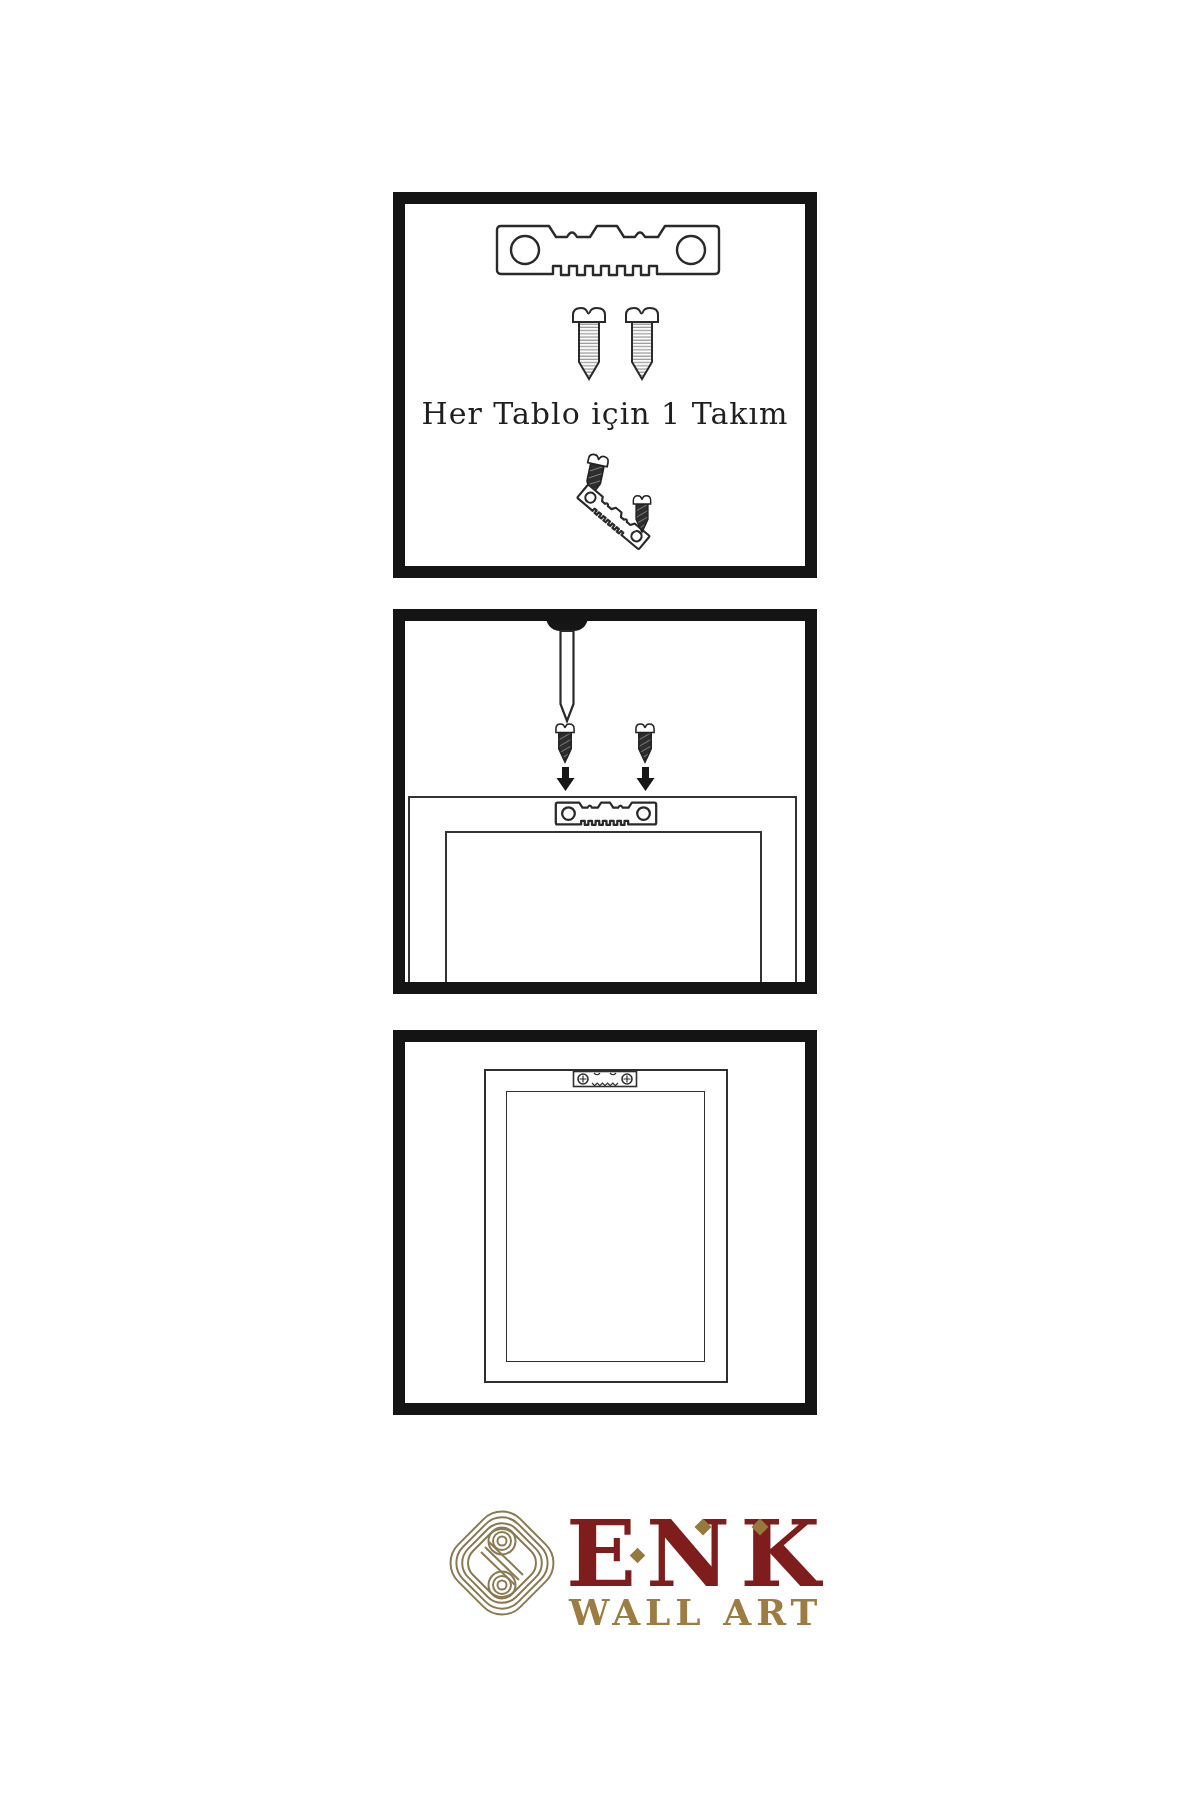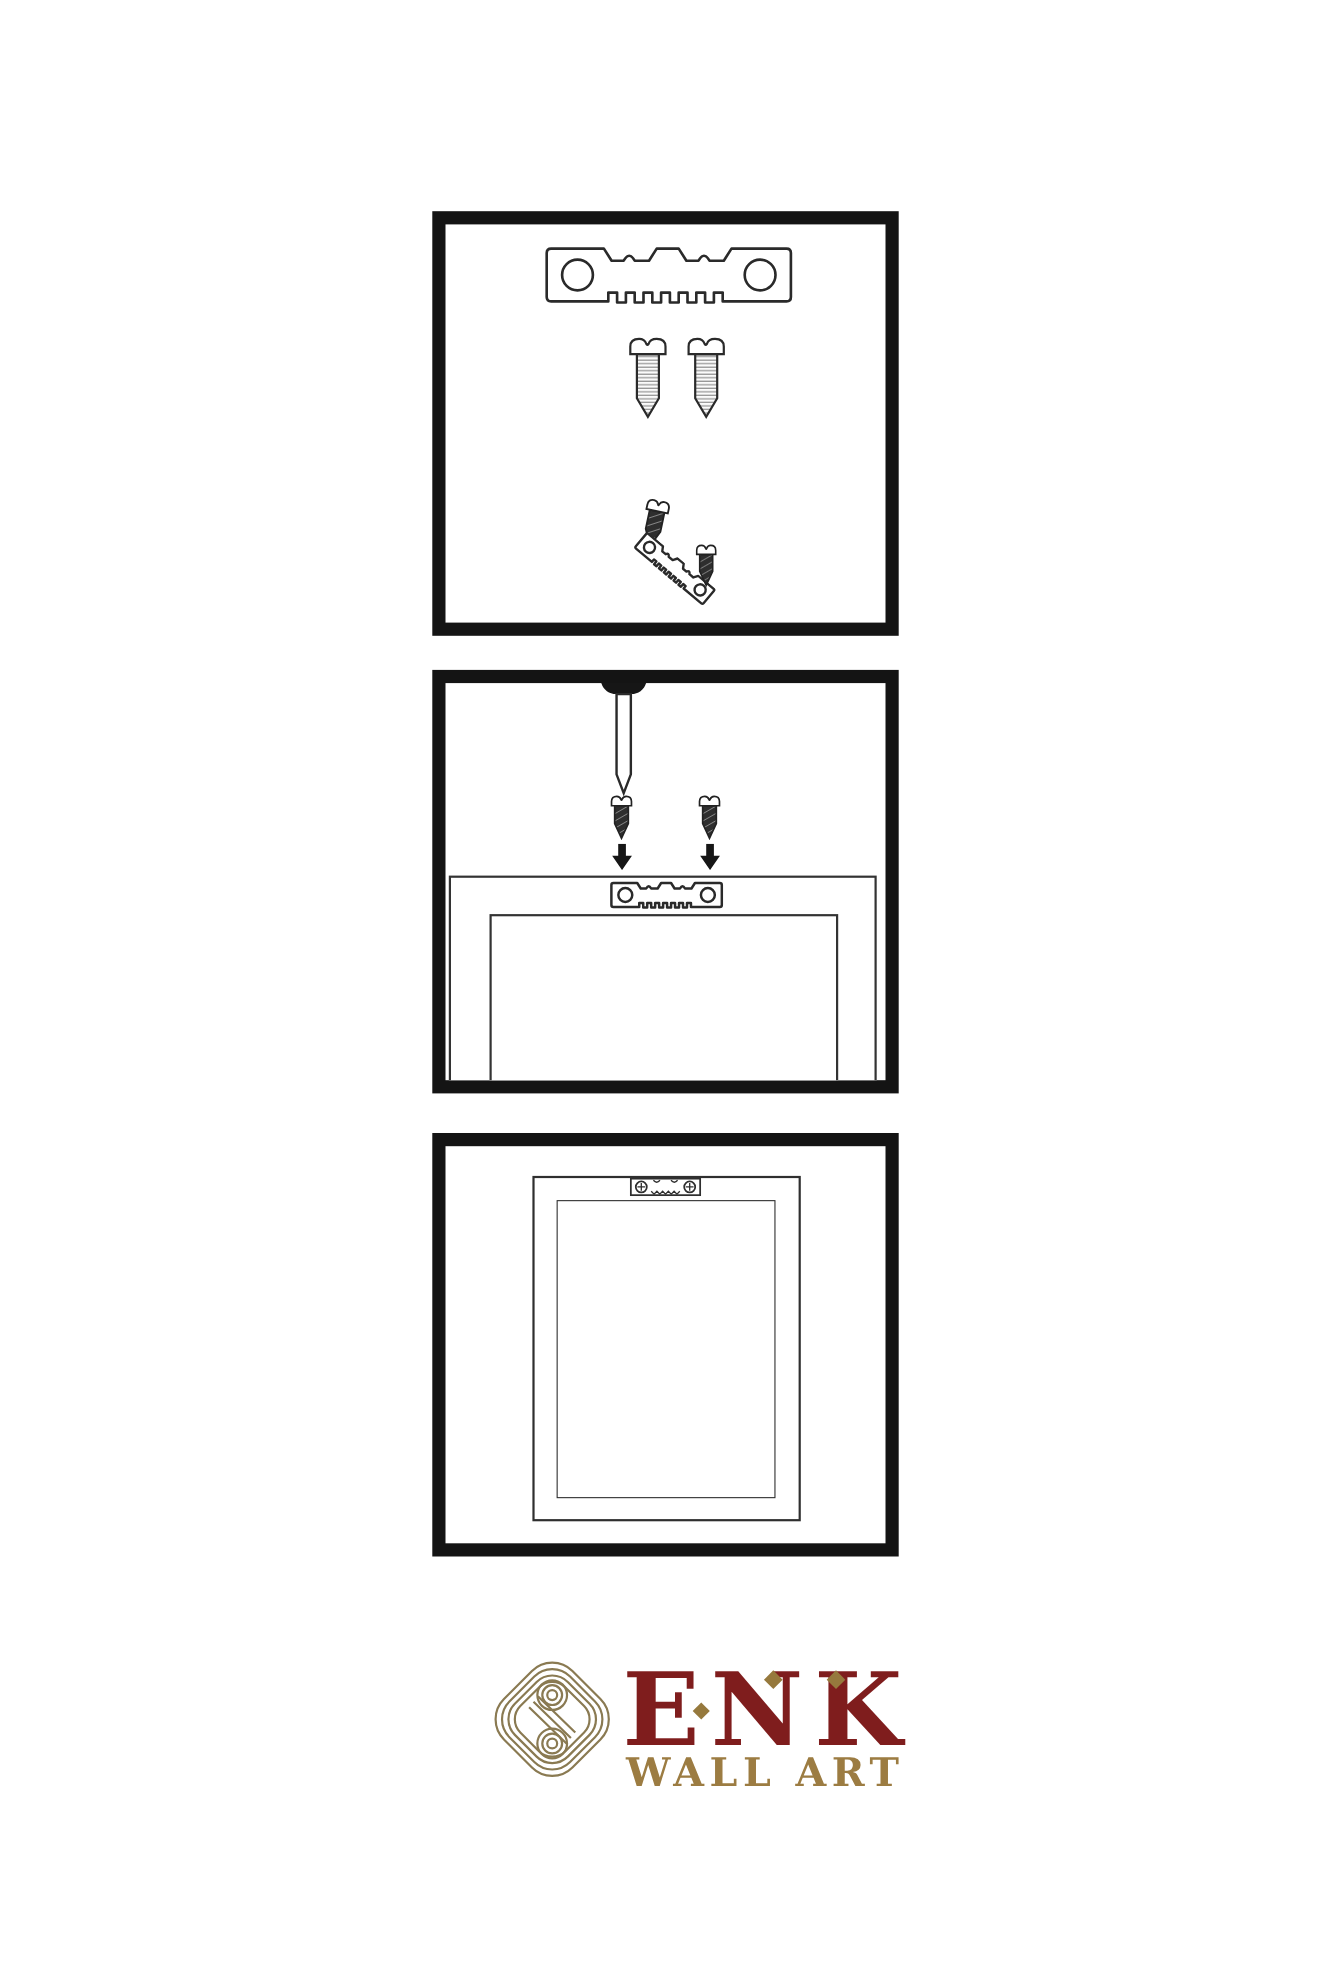--- a/index.html
+++ b/index.html
@@ -78,20 +78,21 @@
     <svg class="abs p1-screw1" width="36" height="78" viewBox="0 0 36 78">
       <path d="M8,18 H28 V58 L18,75 L8,58 Z" fill="url(#hatch)" stroke="#2a2a2a" stroke-width="2"></path>
       <path d="M2,18 V11 Q2,4 10,4 Q15,4 16.5,8.5 Q17.3,10.5 18.7,8.5 Q20,4 26,4 Q34,4 34,11 V18 Z" fill="#ffffff" stroke="#2a2a2a" stroke-width="2"></path>
     </svg>
 
     <svg class="abs p1-screw2" width="36" height="78" viewBox="0 0 36 78">
       <path d="M8,18 H28 V58 L18,75 L8,58 Z" fill="url(#hatch)" stroke="#2a2a2a" stroke-width="2"></path>
       <path d="M2,18 V11 Q2,4 10,4 Q15,4 16.5,8.5 Q17.3,10.5 18.7,8.5 Q20,4 26,4 Q34,4 34,11 V18 Z" fill="#ffffff" stroke="#2a2a2a" stroke-width="2"></path>
     </svg>
 
+    <div class="caption">Her Tablo için 1 Takım</div>
 
     <svg class="abs p1-dscrew1" width="24" height="46" viewBox="0 0 22 44">
       <path d="M4.5,11 H17.5 V28 L11,42 L4.5,28 Z" fill="url(#darkstripe)" stroke="#222" stroke-width="1.6"></path>
       <path d="M1.5,11 V7 Q1.5,2 6.5,2 Q9.5,2 10.5,5 Q11,6.5 11.5,5 Q12.5,2 15.5,2 Q20.5,2 20.5,7 V11 Z" fill="#ffffff" stroke="#222" stroke-width="1.6"></path>
     </svg>
 
     <svg class="abs p1-ahanger" width="84" height="21" viewBox="0 0 230 58">
       <path d="M8,3 H56 L63,14 H74 Q79,5 84,14 H97 L104,3 H124 L131,14 H142 Q147,5 152,14 H165 L172,3 H222 Q226,3 226,7 V47 Q226,51 222,51 H164 V43 H156 V52 H148 V43 H140 V52 H132 V43 H124 V52 H116 V43 H108 V52 H100 V43 H92 V52 H84 V43 H76 V52 H68 V43 H60 V51 H8 Q4,51 4,47 V7 Q4,3 8,3 Z" fill="#ffffff" stroke="#2a2a2a" stroke-width="6" stroke-linejoin="round"></path>
       <circle cx="32" cy="27" r="14" fill="#ffffff" stroke="#2a2a2a" stroke-width="6"></circle>
       <circle cx="198" cy="27" r="14" fill="#ffffff" stroke="#2a2a2a" stroke-width="6"></circle>

